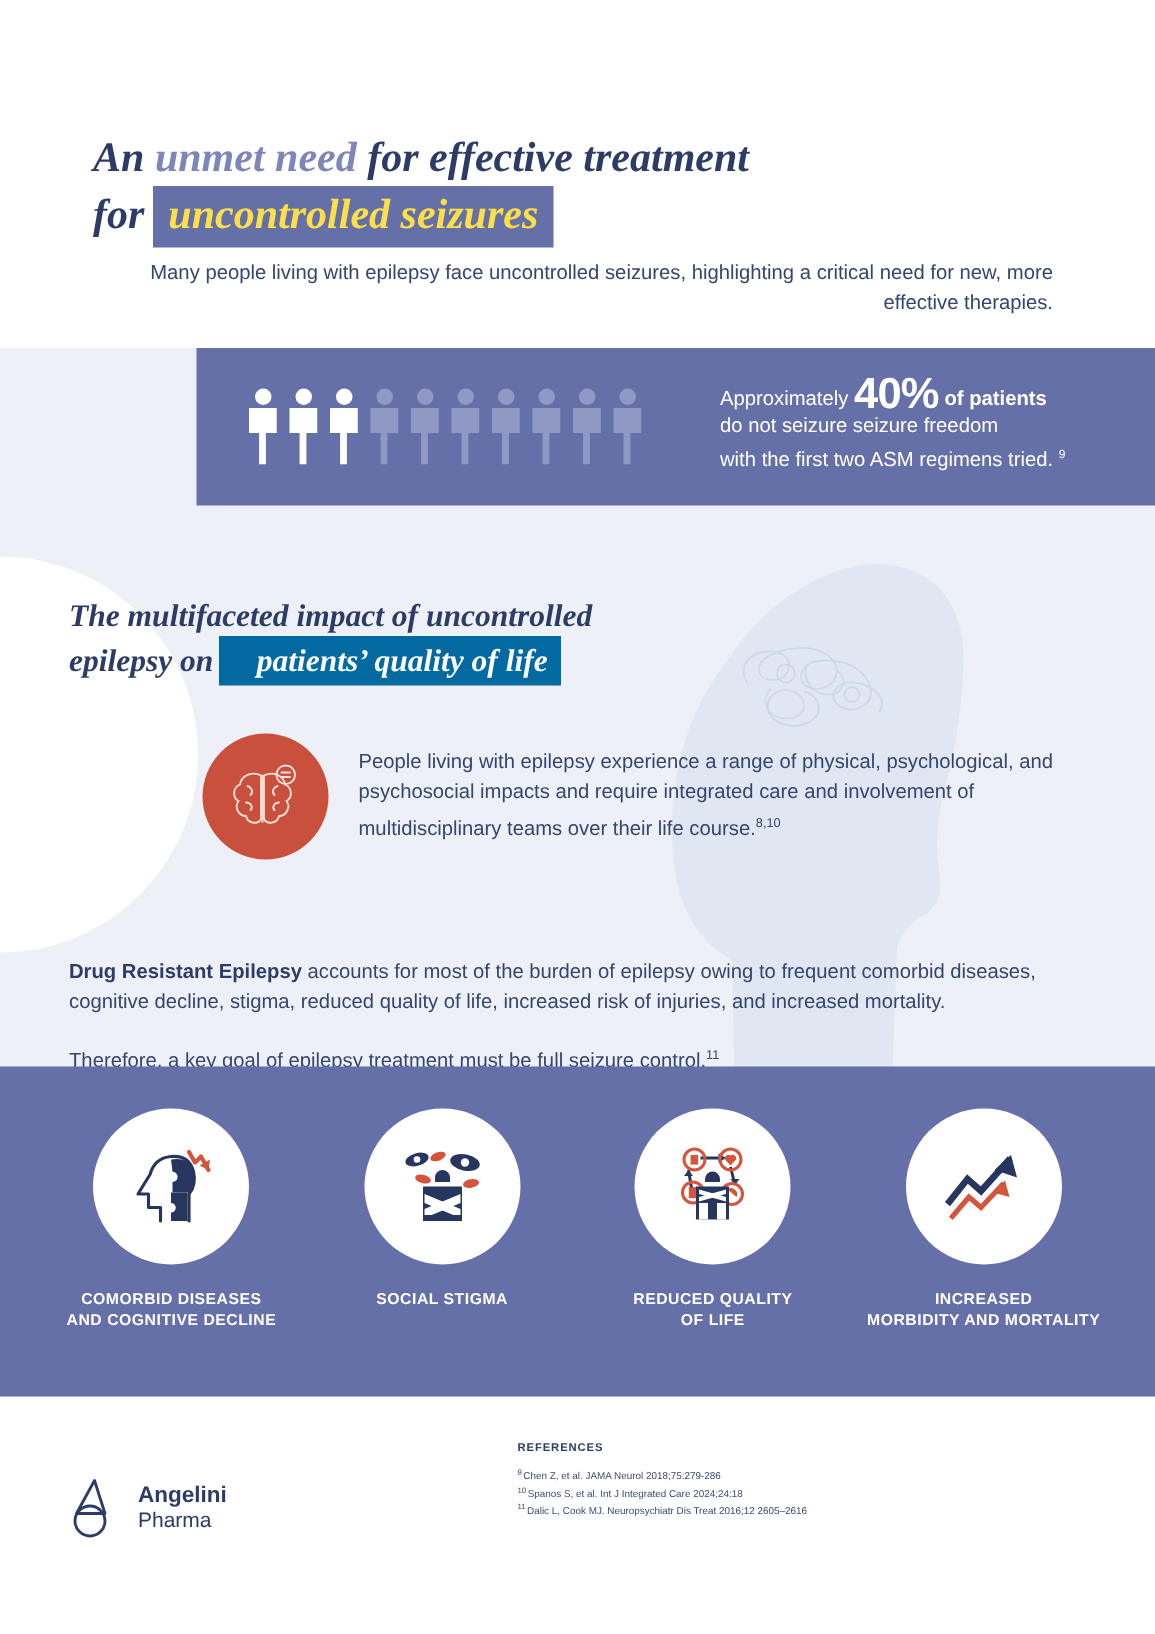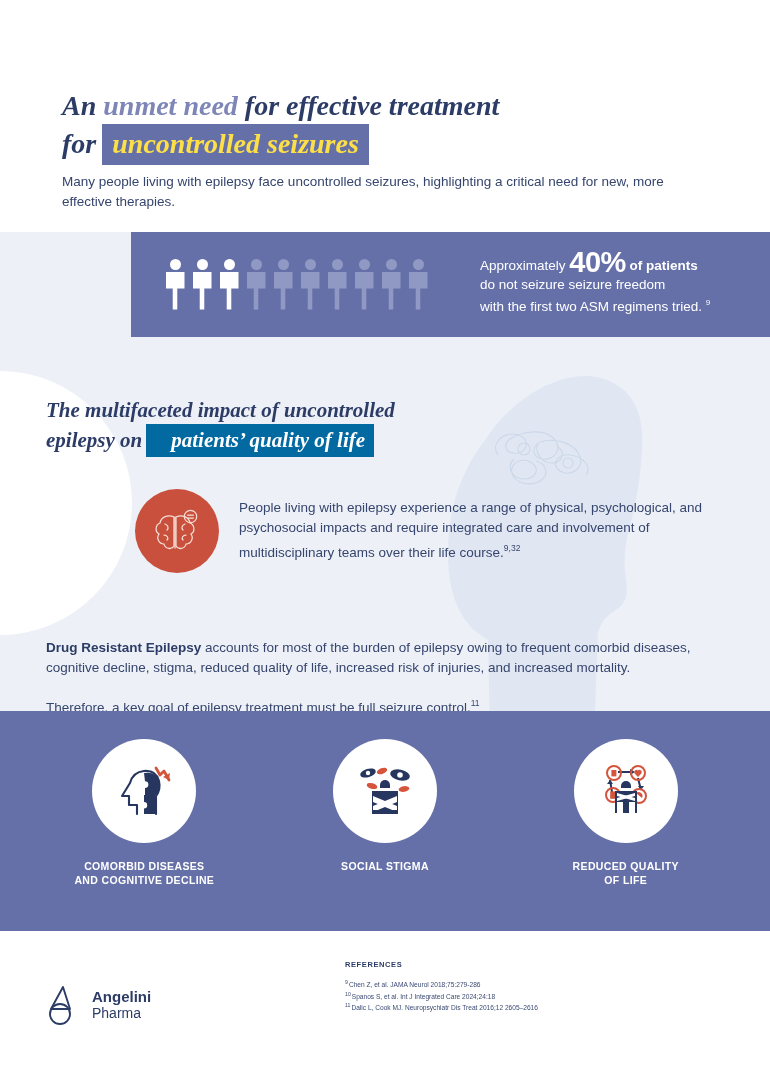--- a/index.html
+++ b/index.html
@@ -29,21 +29,21 @@
     font-size:28px; line-height:36px; color:#2C3C66;
   }
   .title .light  { color:#7E86B8; }
   .title .hl-purple {
     background:#6670A8; color:#fde047;
     padding:2px 10px 3px 10px; display:inline-block;
     margin-left:6px;
   }
   .lede {
     position:absolute; left:62px; top:172px; width:640px;
-    font-size:13.5px; line-height:20px; color:#36456E;
+    font-size:13.5px; line-height:20px; color:#36456E;text-align:right;
   }
 
   
   .stat-banner {
     position:absolute; left:131px; top:232px; width:639px; height:105px;
     background:#6670A8; display:flex; align-items:center;gap:17px;
   }
   .people { display:flex; gap:5px; margin-left:33px; }
   .person { width:22px; height:52px; position:relative; }
   .person .head { width:11px; height:11px; border-radius:50%; margin:0 auto; }
@@ -229,21 +229,21 @@
         <path d="M13 16 C16 17 17 20 15 22"></path>
         <path d="M12 27 C15 27 17 30 15 32"></path>
         <path d="M33 16 C30 17 29 20 31 22"></path>
         <path d="M34 27 C31 27 29 30 31 32"></path>
         <circle cx="38.5" cy="8.5" r="6.2"></circle>
         <path d="M35.6 7 h5.8 M35.6 10 h5.8"></path>
       </g>
     </svg>
   </div>
   <div class="brain-text">
-    <span>People living with epilepsy experience a range of physical, psychological, and psychosocial impacts and require integrated care and involvement of multidisciplinary teams over their life course.</span><sup>9,32</sup>
+    <span>People living with epilepsy experience a range of physical, psychological, and psychosocial impacts and require integrated care and involvement of multidisciplinary teams over their life course.</span><sup>8,10</sup>
   </div>
 </div>
 
 <div class="para-dre">
   <b>Drug Resistant Epilepsy</b><span> accounts for most of the burden of epilepsy owing to frequent comorbid diseases, cognitive decline, stigma, reduced quality of life, increased risk of injuries, and increased mortality.</span>
 </div>
 
 <div class="para-goal">
   <span>Therefore, a key goal of epilepsy treatment must be full seizure control.</span><sup>11</sup>
 </div>
@@ -317,20 +317,35 @@
           <rect x="33" y="40" width="6" height="11" fill="#FFFFFF"></rect>
           <path d="M20 33 L40 39 L40 35 L20 29 Z" fill="#FFFFFF" opacity="0"></path>
           <path d="M40 33 L20 39 L20 35 L40 29 Z" fill="#FFFFFF" opacity="0"></path>
           <path d="M21 34 L39 39 L39 36 L21 31 Z" fill="#FFFFFF"></path>
           <path d="M39 34 L21 39 L21 36 L39 31 Z" fill="#FFFFFF"></path>
         </svg>
       </div>
       <div class="card-label">REDUCED QUALITY<br>OF LIFE</div>
     </div>
 
+    <div class="card">
+      <div class="card-circle">
+        <svg width="60" height="52" viewBox="0 0 60 52">
+          <g fill="none" stroke="#26365F" stroke-width="4.4" stroke-linecap="square" stroke-linejoin="miter">
+            <path d="M7 36 L19 21 L28 29 L46 9"></path>
+          </g>
+          <path d="M48 5 L52 20 L37 15 Z" fill="#26365F"></path>
+          <g fill="none" stroke="#D4543C" stroke-width="3.4" stroke-linecap="square">
+            <path d="M9 46 L20 33 L28 40 L42 25"></path>
+          </g>
+          <path d="M44 22 L47 33 L36 30 Z" fill="#D4543C"></path>
+        </svg>
+      </div>
+      <div class="card-label">INCREASED<br>MORBIDITY AND MORTALITY</div>
+    </div>
 
   </div>
 </div>
 
 <div class="bg-footer-white"></div>
 
 <div class="logo-wrap">
   <svg width="34" height="42" viewBox="0 0 34 42">
     <g fill="none" stroke="#2C3C66" stroke-width="1.9" stroke-linejoin="round">
       <path d="M17 3 L5 25 L24 25 Z"></path>

